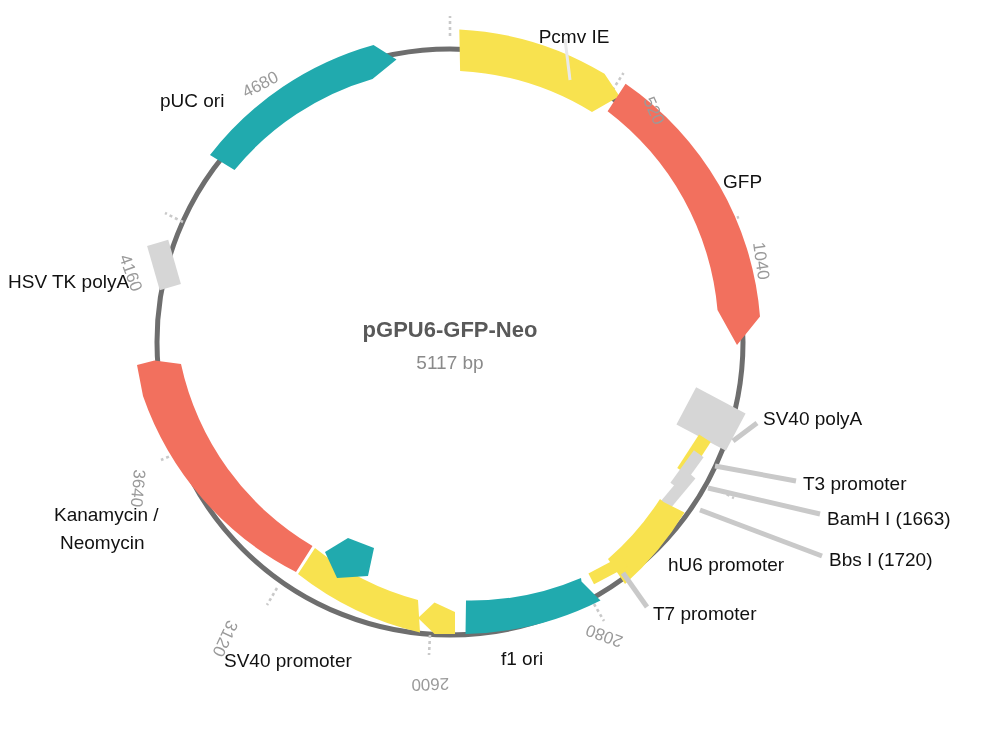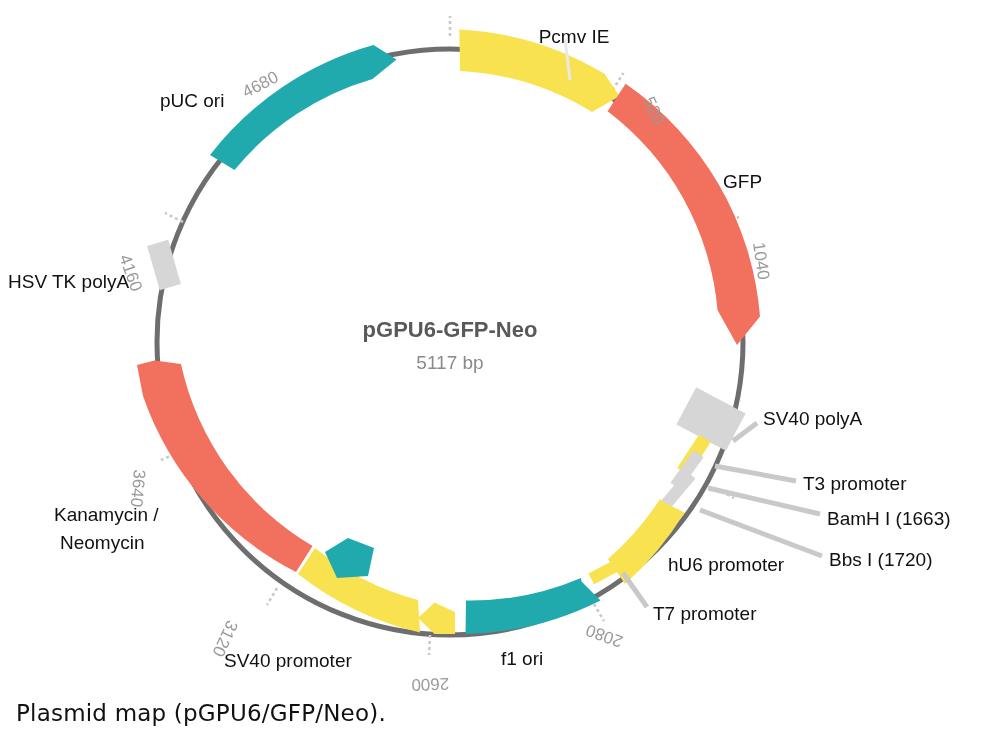--- a/index.html
+++ b/index.html
@@ -193,15 +193,14 @@
 
       <text class="tick-label" transform="translate(134,469) rotate(-265)">3640</text>
 
       <text class="tick-label" transform="translate(119,257) rotate(-290)">4160</text>
 
       <text class="tick-label" transform="translate(246,98) rotate(-27)">4680</text>
     </g>
 
   </svg>
 
-  <div class="caption">Plasmid map (pGPU6/GFP/Neo).</div>
 
 </div>
 
 </body></html>

